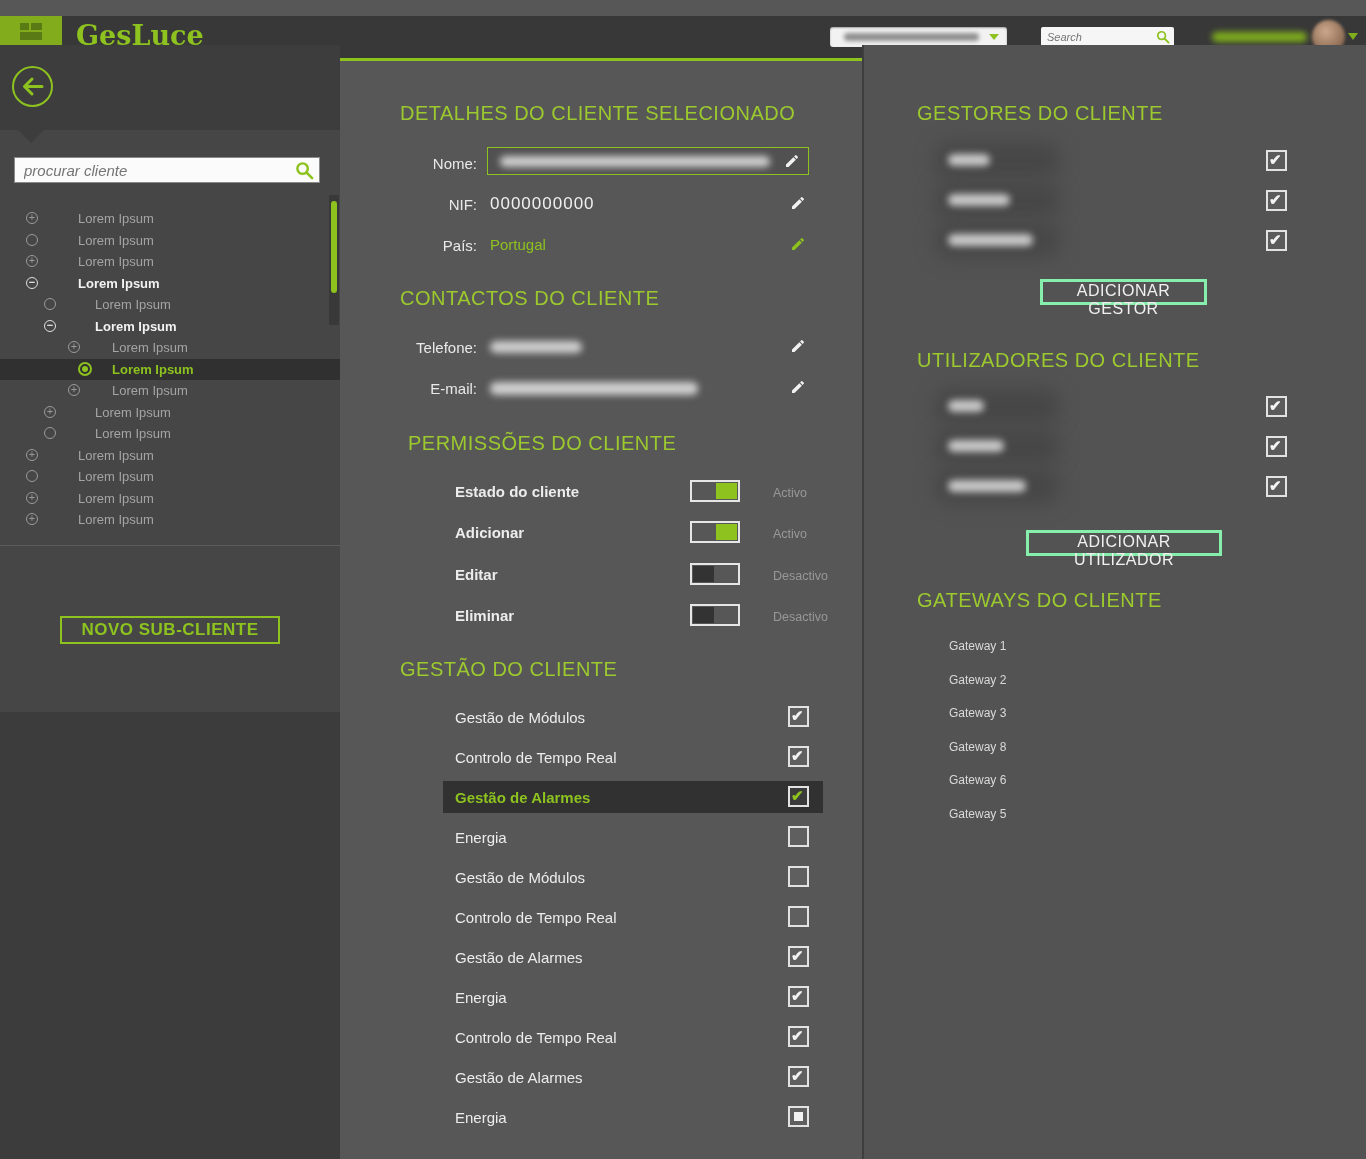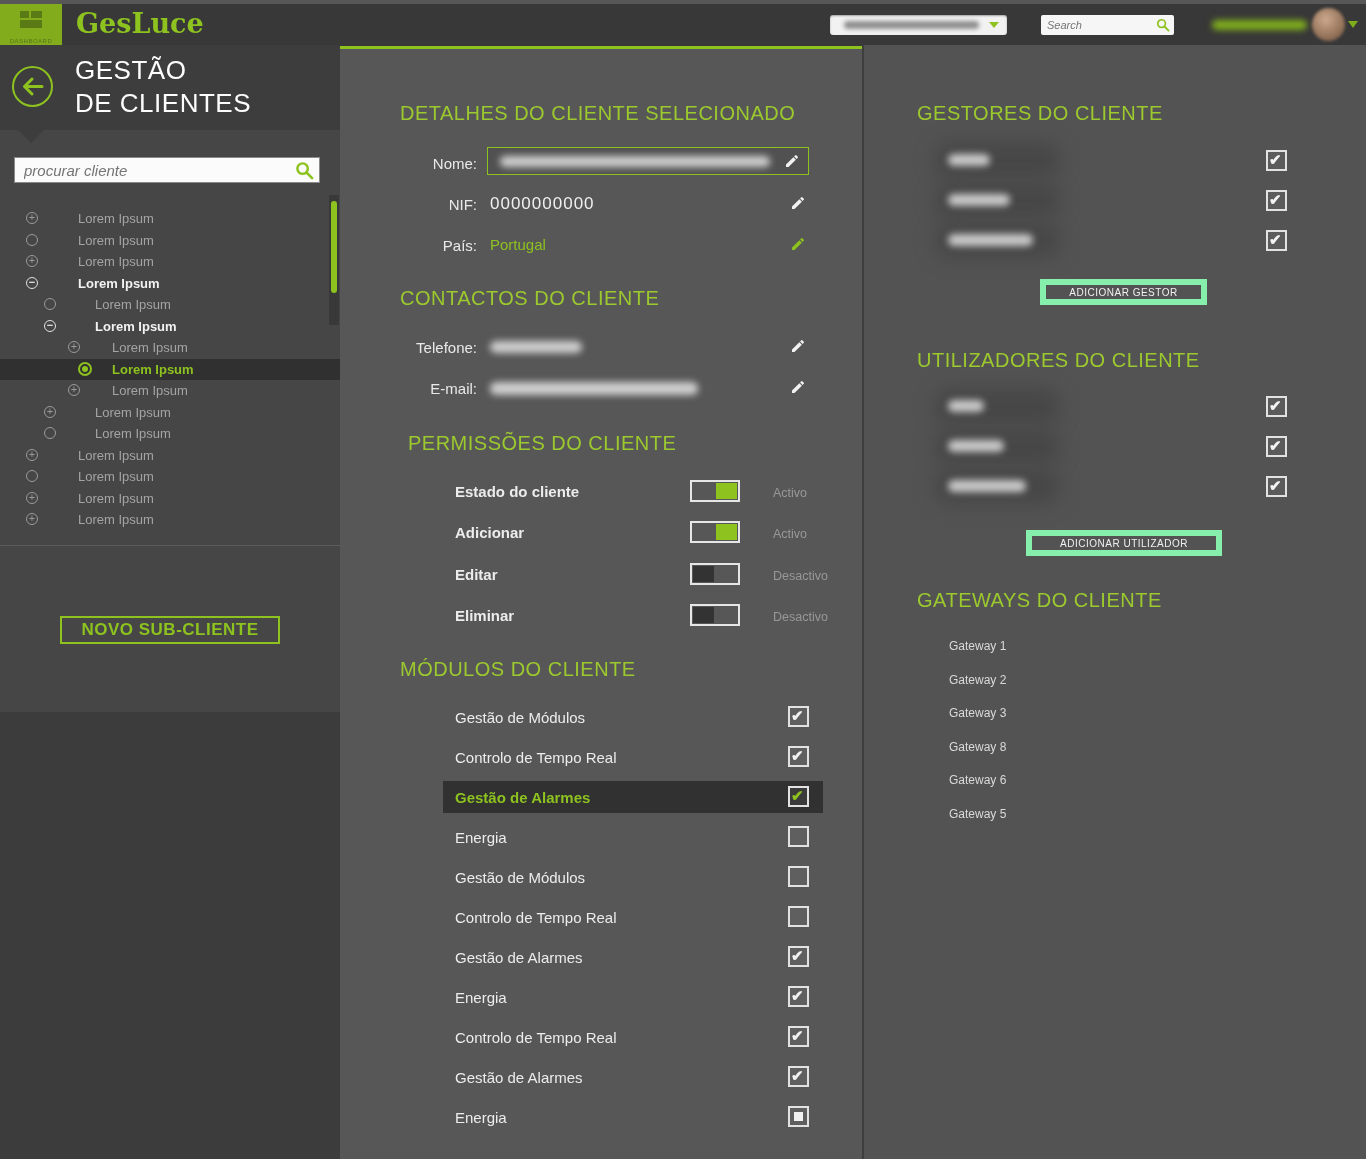--- a/index.html
+++ b/index.html
@@ -1,20 +1,20 @@
 <!DOCTYPE html>
 <html><head>
 <meta charset="utf-8">
 <style>
   * { margin:0; padding:0; box-sizing:border-box; }
   body { background:#2b2b2b; font-family:"Liberation Sans", sans-serif; }
   .page { position:relative; width:1366px; height:1159px; overflow:hidden; background:#575757; }
 
   
-  .topbar { position:absolute; left:0; top:4px; width:1366px; height:45px; background:#383838; border-bottom:0; }
+  .topbar { position:absolute; left:0; top:16px; width:1366px; height:45px; background:#383838; border-bottom:0; }
   .topbar-line { position:absolute; left:0; top:42px; width:1366px; height:3px; background:#8dc21f; }
   .dash-btn { position:absolute; left:0; top:0; width:62px; height:42px; background:#83ac1d; text-align:center; }
   .dash-ico { display:inline-block; margin-top:7px; }
   .dash-label { position:absolute; left:0; bottom:2px; width:100%; font-size:6px; color:#55751a; letter-spacing:.5px; }
   .brand { position:absolute; left:76px; top:4px; font-family:"DejaVu Serif", serif; font-weight:bold; font-size:27px; color:#8dc21f; }
   .top-select { position:absolute; left:830px; top:11px; width:177px; height:20px; background:#f2f2f2; border-radius:3px; box-shadow:inset 0 1px 2px rgba(0,0,0,.35); }
   .sel-blob { position:absolute; left:14px; top:6px; width:135px; height:8px; background:#8f8f8f; border-radius:4px; filter:blur(2px); }
   .sel-caret { position:absolute; right:8px; top:7px; width:0; height:0; border-left:5px solid transparent; border-right:5px solid transparent; border-top:6px solid #8dc21f; }
   .top-search { position:absolute; left:1041px; top:11px; width:133px; height:20px; background:#f6f6f6; border-radius:2px; }
   .top-search input { position:absolute; left:6px; top:1px; width:100px; height:17px; border:0; background:transparent; font-style:italic; font-size:11px; color:#666; outline:none; font-family:"Liberation Sans", sans-serif; }
@@ -88,21 +88,21 @@
   .mod-row.selected .mod-label { color:#8dc21f; font-weight:bold; }
   .cb { position:absolute; width:21px; height:21px; border:2px solid #e2e2e2; background:rgba(255,255,255,.05); cursor:pointer; }
   .mod-row .cb { right:14px; top:5px; }
   .cb .mark { position:absolute; left:1px; top:-1px; font-size:15px; font-weight:bold; color:#f2f2f2; line-height:18px; }
   .cb.green .mark { color:#8dc21f; }
   .cb .sq { position:absolute; left:4px; top:4px; width:9px; height:9px; background:#f2f2f2; }
 
   
   .p-row-smudge { position:absolute; background:#474747; border-radius:16px; filter:blur(9px); }
   .p-name-blob { position:absolute; height:12px; background:#c9c9c9; border-radius:6px; filter:blur(3.5px); }
-  .btn-outline { position:absolute; background:transparent; border:6px solid #86efac; color:#f0f0f0; font-size:10px;
+  .btn-outline { position:absolute; background:transparent; border:3px solid #86efac; color:#f0f0f0; font-size:16px;
                  letter-spacing:.5px; cursor:pointer; font-family:"Liberation Sans", sans-serif; }
   .gw-item { position:absolute; left:949px; font-size:12px; color:#dadada; }
 
   svg { display:block; }
 </style>
 </head>
 <body>
 
 <div class="page">
 
@@ -148,24 +148,20 @@
     <div class="sb-lower"></div>
     <div class="sb-head">
       <div class="back-btn">
         <svg width="37" height="37" viewBox="0 0 37 37">
             <g stroke="#8dc21f" stroke-width="3" fill="none" stroke-linecap="round" stroke-linejoin="round">
               <line x1="28" y1="18.5" x2="11" y2="18.5"></line>
               <polyline points="18,11 10.5,18.5 18,26"></polyline>
             </g>
           </svg>
       </div>
-      <div class="sb-title">
-        <div>GESTÃO</div>
-        <div>DE CLIENTES</div>
-      </div>
     </div>
     <div class="notch"></div>
 
     <div class="sb-search">
       <input type="text" placeholder="procurar cliente" style="">
       <span class="mag">
         <svg width="19" height="19" viewBox="0 0 20 20">
             <circle cx="8" cy="8" r="5.5" fill="none" stroke="#8dc21f" stroke-width="2.6"></circle>
             <line x1="12.5" y1="12.5" x2="18" y2="18" stroke="#8dc21f" stroke-width="2.8" stroke-linecap="round"></line>
           </svg>
@@ -315,21 +311,21 @@
       </div>
       <div class="perm-row" style="top: 604px;">
         <span class="perm-label">Eliminar</span>
         <span class="toggle off">
           <span class="knob"></span>
         </span>
         <span class="perm-state">Desactivo</span>
       </div>
     </div>
 
-  <div class="sec-title" style="left:400px; top:658px;">MÓDULOS DO CLIENTE</div>
+  <div class="sec-title" style="left:400px; top:658px;">GESTÃO DO CLIENTE</div>
   <div id="mod-rows">
       <div class="mod-row" style="top: 701px;">
         <span class="mod-label">Gestão de Módulos</span>
         <span class="cb">
           <span class="mark">✔</span>
         </span>
       </div>
       <div class="mod-row" style="top: 741px;">
         <span class="mod-label">Controlo de Tempo Real</span>
         <span class="cb">

